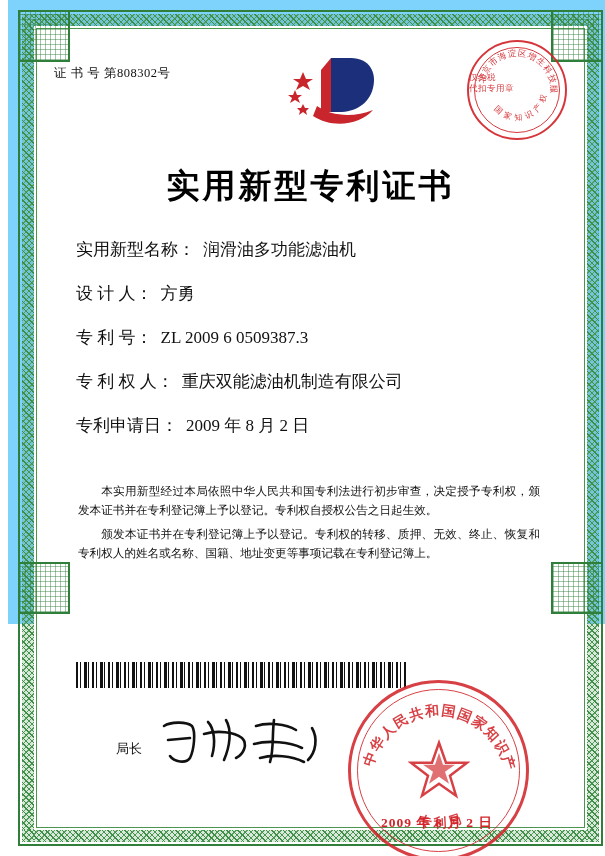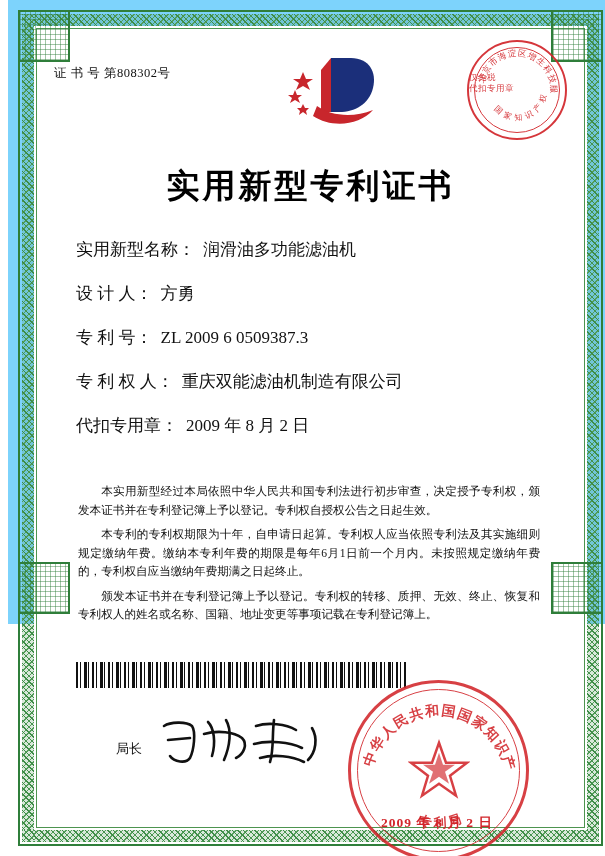--- a/index.html
+++ b/index.html
@@ -289,27 +289,26 @@
       <div class="field">
         <span class="lbl">设 计 人：</span><span class="val">方勇</span>
       </div>
       <div class="field">
         <span class="lbl">专 利 号：</span><span class="val">ZL 2009 6 0509387.3</span>
       </div>
       <div class="field">
         <span class="lbl">专 利 权 人：</span><span class="val">重庆双能滤油机制造有限公司</span>
       </div>
       <div class="field">
-        <span class="lbl">代扣专用章：</span><span class="val">2009 年 8 月 2 日</span>
+        <span class="lbl">专利申请日：</span><span class="val">2009 年 8 月 2 日</span>
       </div>
     </div>
 
     <div class="paras">
       <p>本实用新型经过本局依照中华人民共和国专利法进行初步审查，决定授予专利权，颁发本证书并在专利登记簿上予以登记。专利权自授权公告之日起生效。</p>
-      <p>本专利的专利权期限为十年，自申请日起算。专利权人应当依照专利法及其实施细则规定缴纳年费。缴纳本专利年费的期限是每年6月1日前一个月内。未按照规定缴纳年费的，专利权自应当缴纳年费期满之日起终止。</p>
       <p>颁发本证书并在专利登记簿上予以登记。专利权的转移、质押、无效、终止、恢复和专利权人的姓名或名称、国籍、地址变更等事项记载在专利登记簿上。</p>
     </div>
 
     <div class="barcode"></div>
 
     <div class="director-label">局长</div>
 
     <div class="signature">
       <svg viewBox="0 0 170 62" width="170" height="62">
         <g fill="none" stroke="#111" stroke-width="2.6" stroke-linecap="round" stroke-linejoin="round">

